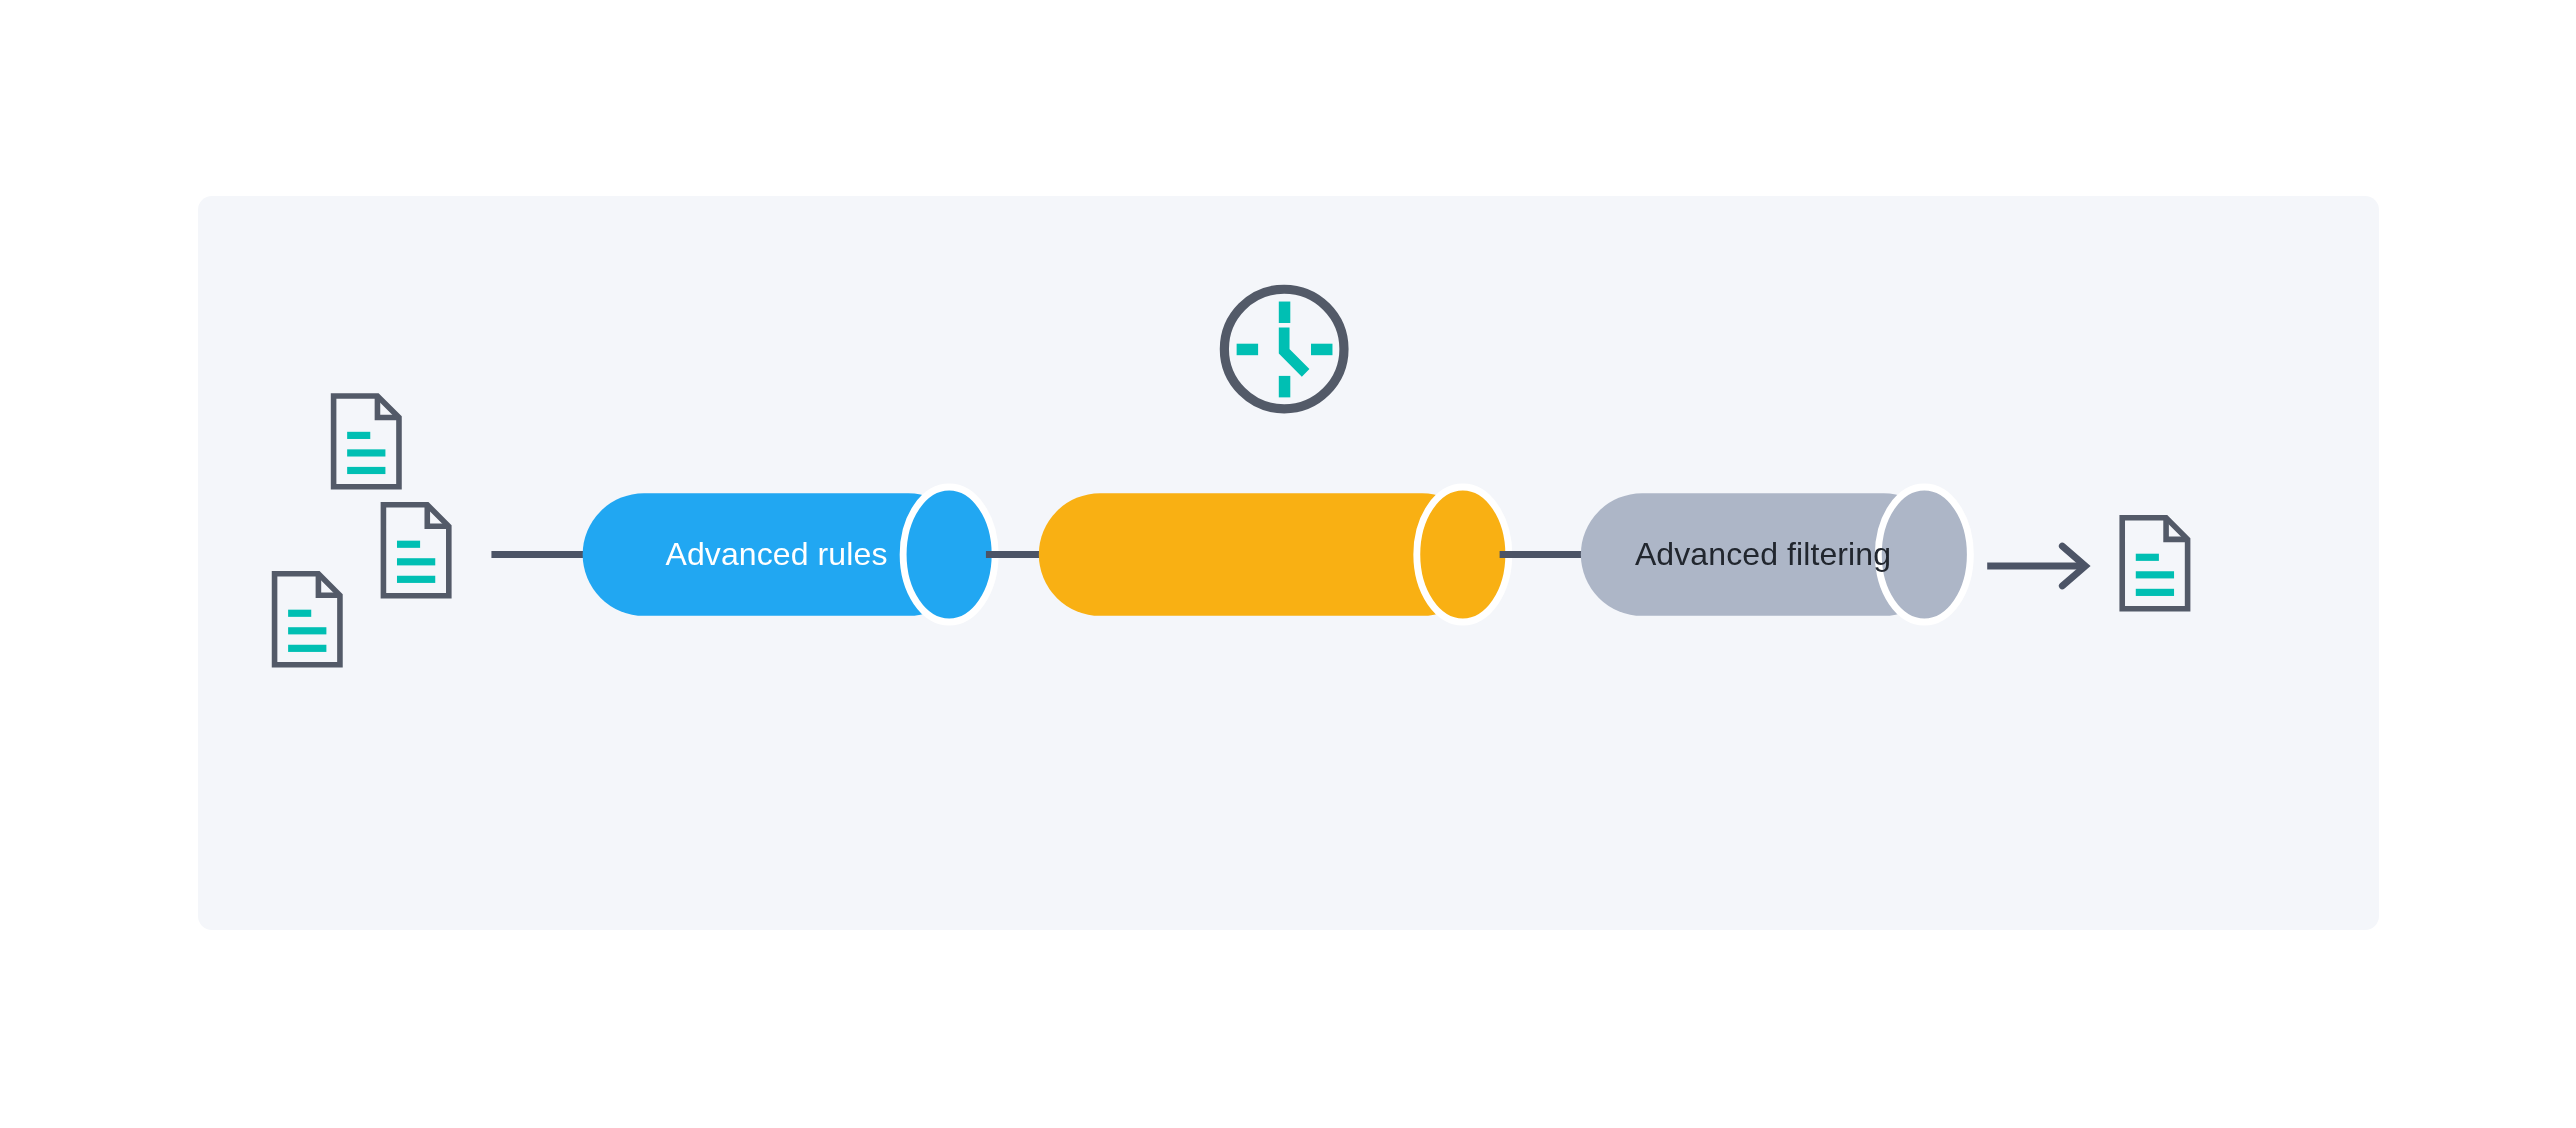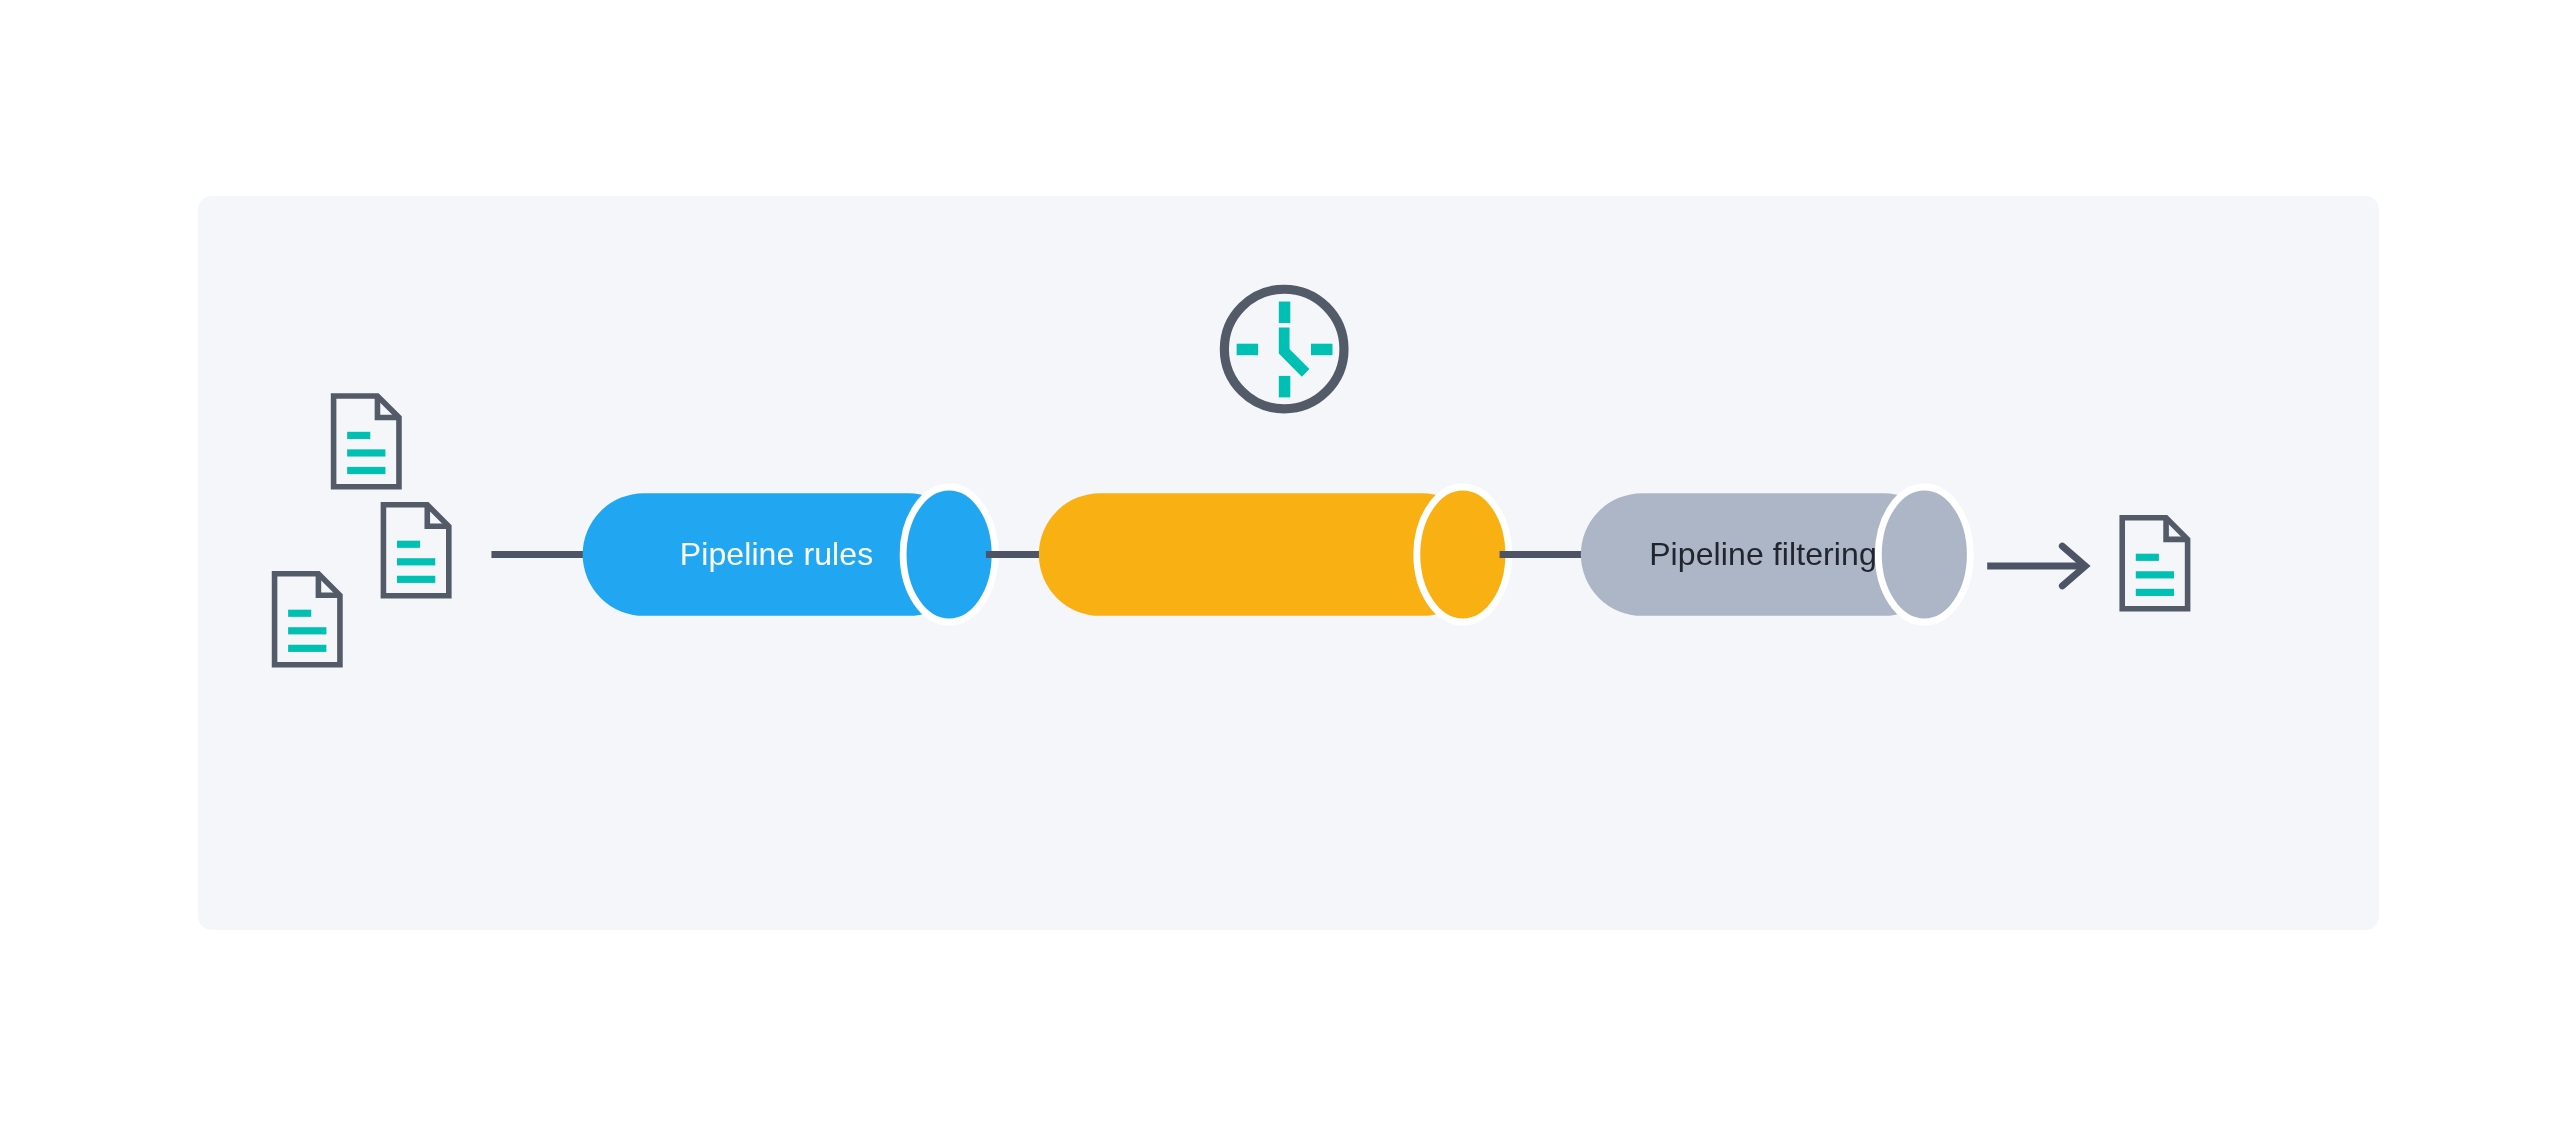--- a/index.html
+++ b/index.html
@@ -124,19 +124,19 @@
       <rect x="1668" y="393" width="15" height="28" fill="#00BFB3"></rect>
       <rect x="1613" y="448" width="28" height="15" fill="#00BFB3"></rect>
       <rect x="1710" y="448" width="28" height="15" fill="#00BFB3"></rect>
       <rect x="1668" y="490" width="15" height="28" fill="#00BFB3"></rect>
 
       <path d="M1675,427 L1675,458 L1703,486" fill="none" stroke="#00BFB3" stroke-width="14" stroke-linecap="butt" stroke-linejoin="miter"></path>
     </g>
 
   </svg>
 
-  <div class="cyl-label label-advanced" style="left:583px; top:493px; width:387px; height:123px;">Pipeline rules</div>
+  <div class="cyl-label label-advanced" style="left:583px; top:493px; width:387px; height:123px;">Advanced rules</div>
 
 
-  <div class="cyl-label label-pipeline" style="left:1581px; top:493px; width:364px; height:123px;">Pipeline filtering</div>
+  <div class="cyl-label label-pipeline" style="left:1581px; top:493px; width:364px; height:123px;">Advanced filtering</div>
 
 </div>
 
 
 </body></html>

